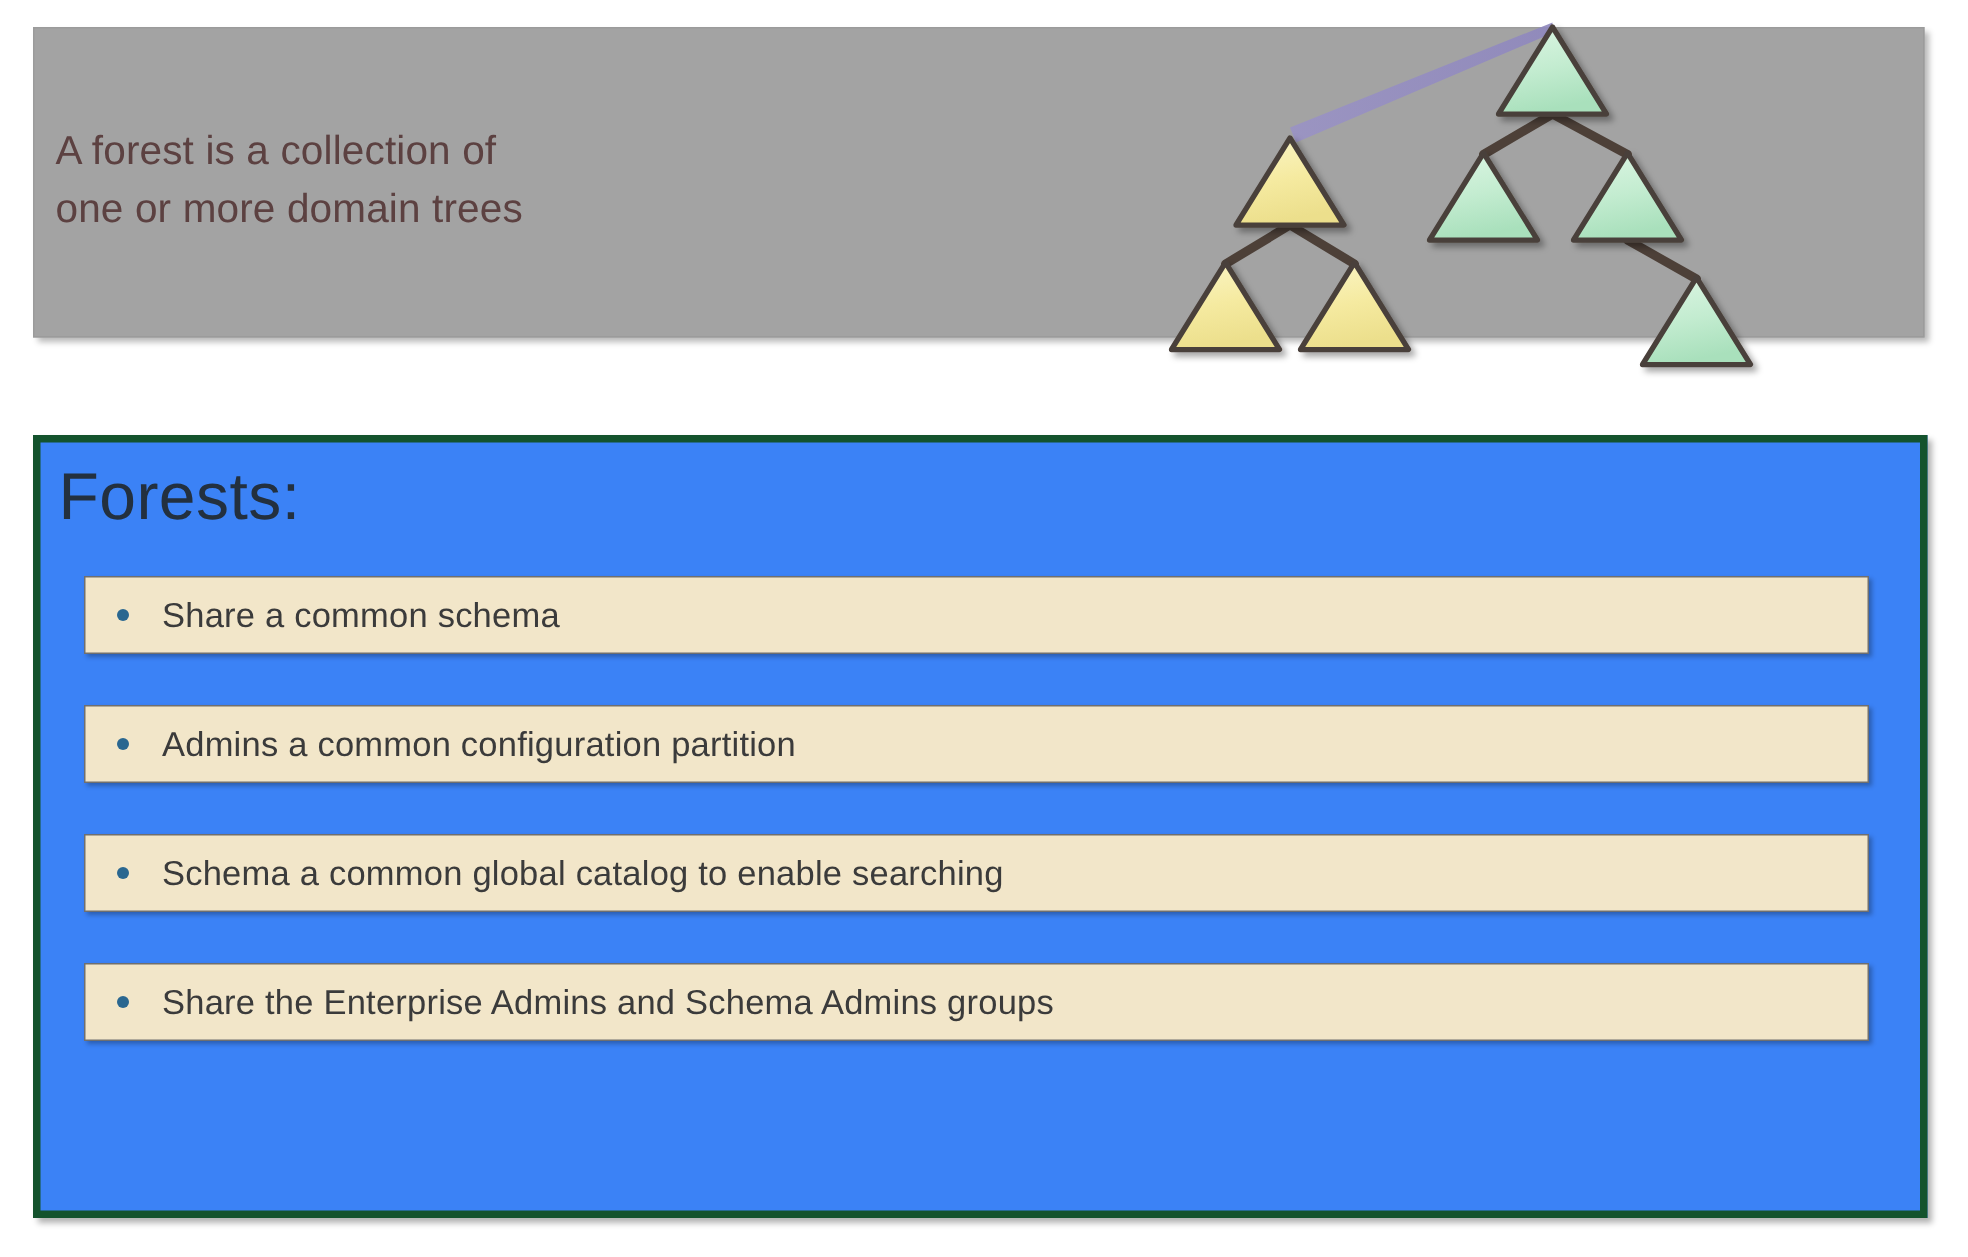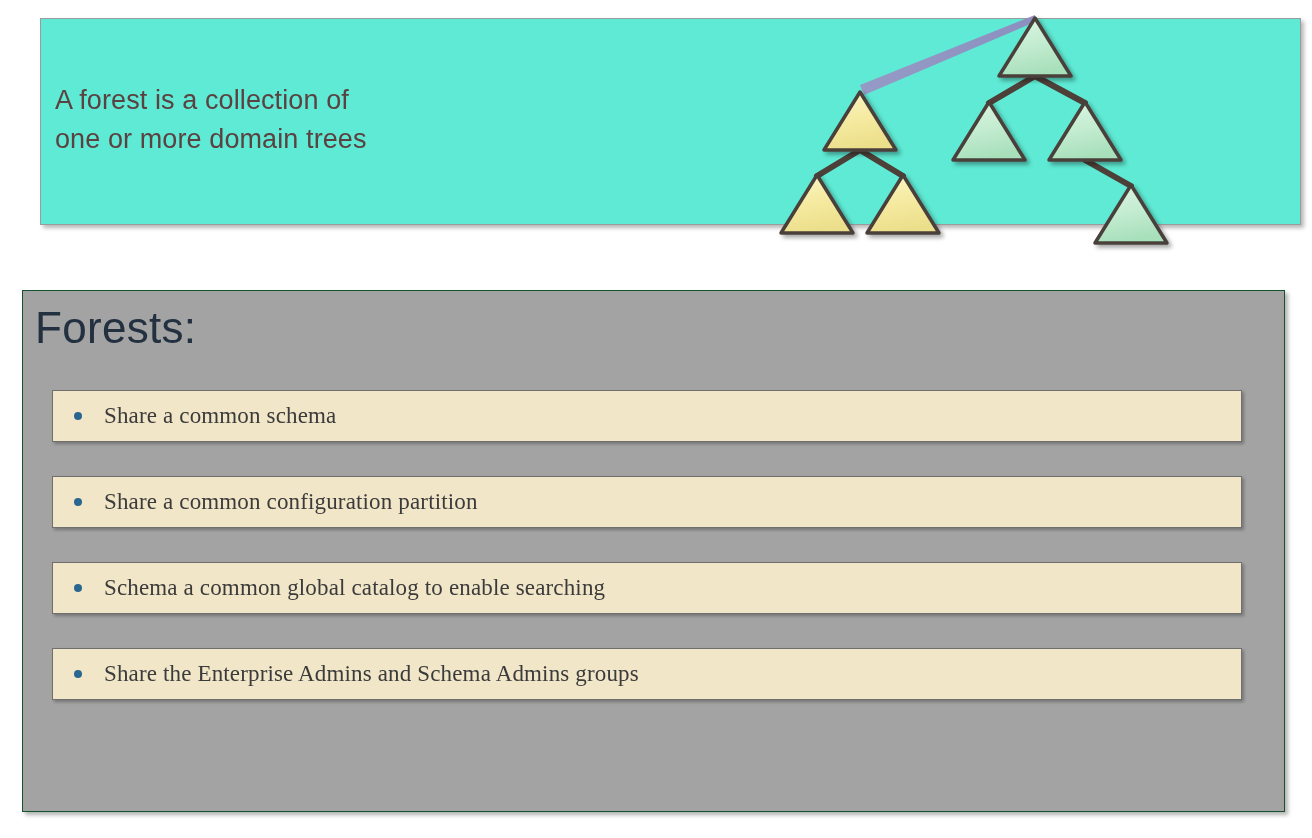--- a/index.html
+++ b/index.html
@@ -11,25 +11,25 @@
     width: 1312px;
     height: 838px;
     position: relative;
     overflow: hidden;
     font-family: "Liberation Sans", sans-serif;
   }
 
   
   #top-panel {
     position: absolute;
-    left: 40px;
+    left: 22px;
     top: 18px;
     width: 1261px;
     height: 207px;
-    background: #5eead4;
+    background: #a3a3a3;
     border: 1px solid #9b9b9b;
     box-shadow: 3px 3px 4px rgba(0,0,0,0.28);
     box-sizing: border-box;
     overflow: visible;
   }
   #banner-text {
     position: absolute;
     left: 14px;
     top: 62px;
     width: 520px;
@@ -51,40 +51,39 @@
   }
   #tree-diagram svg { display: block; overflow: visible; }
 
   
   #bottom-panel {
     position: absolute;
     left: 22px;
     top: 290px;
     width: 1263px;
     height: 522px;
-    background: #a3a3a3;
-    border: 1px solid #14532d;
+    background: #3b82f6;
+    border: 5px solid #14532d;
     box-shadow: 3px 3px 4px rgba(0,0,0,0.3);
     box-sizing: border-box;
   }
   #panel-title {
     position: absolute;
     left: 12px;
     top: 12px;
     font-size: 44px;
     font-weight: 400;
     color: #23303f;
     letter-spacing: 0.3px;
   }
   #bullet-list {
     position: absolute;
     left: 29px;
-    top: 99px;
+    top: 89px;
     width: 1190px;
-    font-family: Liberation Serif, serif;
   }
   .bullet-row {
     position: relative;
     height: 52px;
     margin-bottom: 34px;
     background: #f2e6c9;
     border: 1px solid #6f6f6f;
     box-shadow: 2px 2px 3px rgba(0,0,0,0.28);
     box-sizing: border-box;
     display: flex;
@@ -169,21 +168,21 @@
 
   <div id="bullet-list">
 
     <div class="bullet-row">
       <span class="bullet-dot"></span>
       <span class="bullet-text">Share a common schema</span>
     </div>
 
     <div class="bullet-row">
       <span class="bullet-dot"></span>
-      <span class="bullet-text">Share a common configuration partition</span>
+      <span class="bullet-text">Admins a common configuration partition</span>
     </div>
 
     <div class="bullet-row">
       <span class="bullet-dot"></span>
       <span class="bullet-text">Schema a common global catalog to enable searching</span>
     </div>
 
 
     <div class="bullet-row">
       <span class="bullet-dot"></span>

